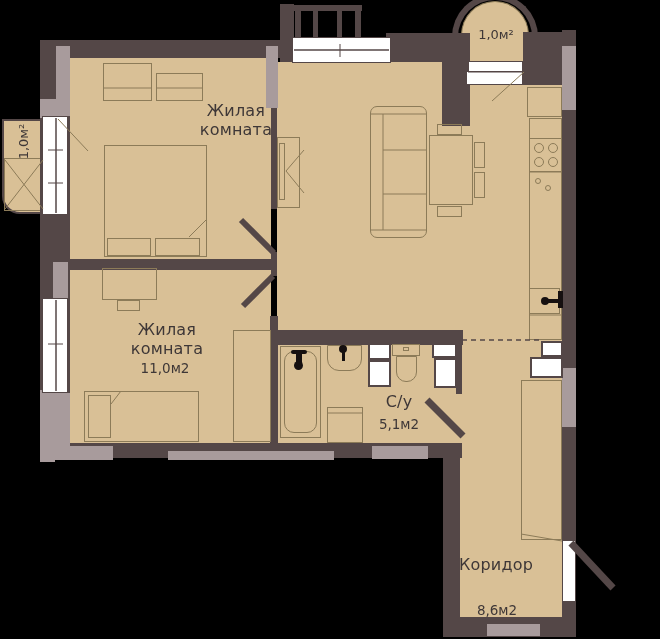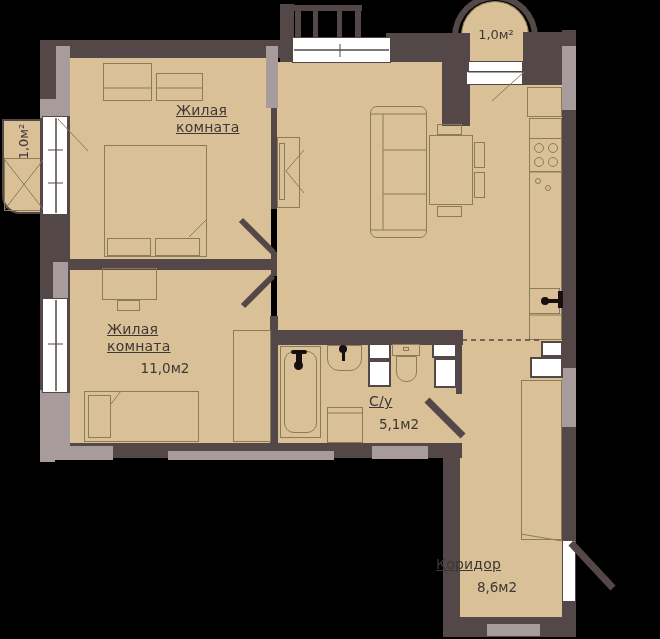--- a/index.html
+++ b/index.html
@@ -15,22 +15,22 @@
   html,body{margin:0;padding:0;background:var(--bg);}
   #plan{position:relative;width:660px;height:639px;background:var(--bg);overflow:hidden;
         font-family:"DejaVu Sans","Liberation Sans",sans-serif;}
   .f{position:absolute;background:var(--floor);}
   .w{position:absolute;background:var(--wall);}
   .g{position:absolute;background:var(--pillar);}
   .win{position:absolute;background:var(--window);border:1.5px solid var(--wall);box-sizing:border-box;}
   .vent{position:absolute;background:var(--window);border:2px solid var(--wall);box-sizing:border-box;}
   .fur{position:absolute;border:1px solid var(--line);box-sizing:border-box;background:transparent;}
   .blk{position:absolute;background:var(--icon);}
-  .lbl{position:absolute;color:var(--text);font-size:14px;line-height:1.18;
-       white-space:pre-line;letter-spacing:.2px;text-decoration:underline;}
+  .lbl{position:absolute;color:var(--text);font-size:16px;line-height:1.18;text-align:center;
+       white-space:pre-line;letter-spacing:.2px;}
   .area{position:absolute;color:var(--text);font-size:13.5px;text-align:center;white-space:nowrap;}
   svg.overlay{position:absolute;left:0;top:0;pointer-events:none;}
   .arch{position:absolute;border:6px solid var(--wall);border-bottom:none;
         border-radius:43px 43px 0 0;background:transparent;box-sizing:border-box;}
   .dome{position:absolute;background:var(--floor);border:1px solid var(--line);border-bottom:none;
         border-radius:34px 34px 0 0;box-sizing:border-box;}
   .balcL{position:absolute;background:var(--floor);border:2px solid var(--wall);
          border-radius:0 0 0 18px;box-sizing:border-box;}
   .rot{transform:rotate(-90deg);}
 </style>
@@ -197,18 +197,18 @@
 
   <div class="lbl" style="left:107px;top:321px;width:120px;">Жилая
 комната</div>
   <div class="area" style="left:105px;top:360px;width:120px;">11,0м2</div>
 
 
   <div class="lbl" style="left:369px;top:393px;width:60px;">С/у</div>
   <div class="area" style="left:369px;top:416px;width:60px;">5,1м2</div>
 
   <div class="lbl" style="left:436px;top:556px;width:120px;">Коридор</div>
-  <div class="area" style="left:437px;top:579px;width:120px;">8,6м2</div>
+  <div class="area" style="left:437px;top:602px;width:120px;">8,6м2</div>
 
   <div class="area" style="left:464px;top:27px;width:64px;font-size:13px;">1,0м²</div>
   <div class="area rot" style="left:-7px;top:134px;width:60px;font-size:13px;">1,0м²</div>
 
 </div>
 
 </body></html>

